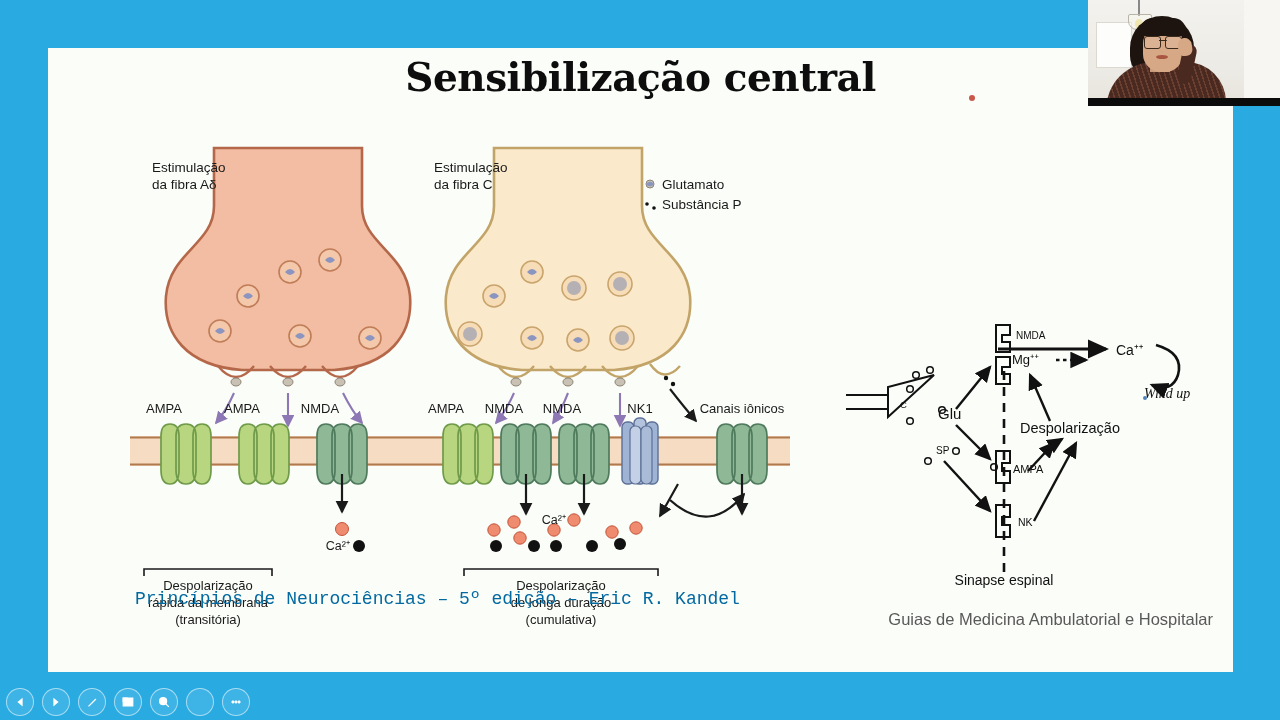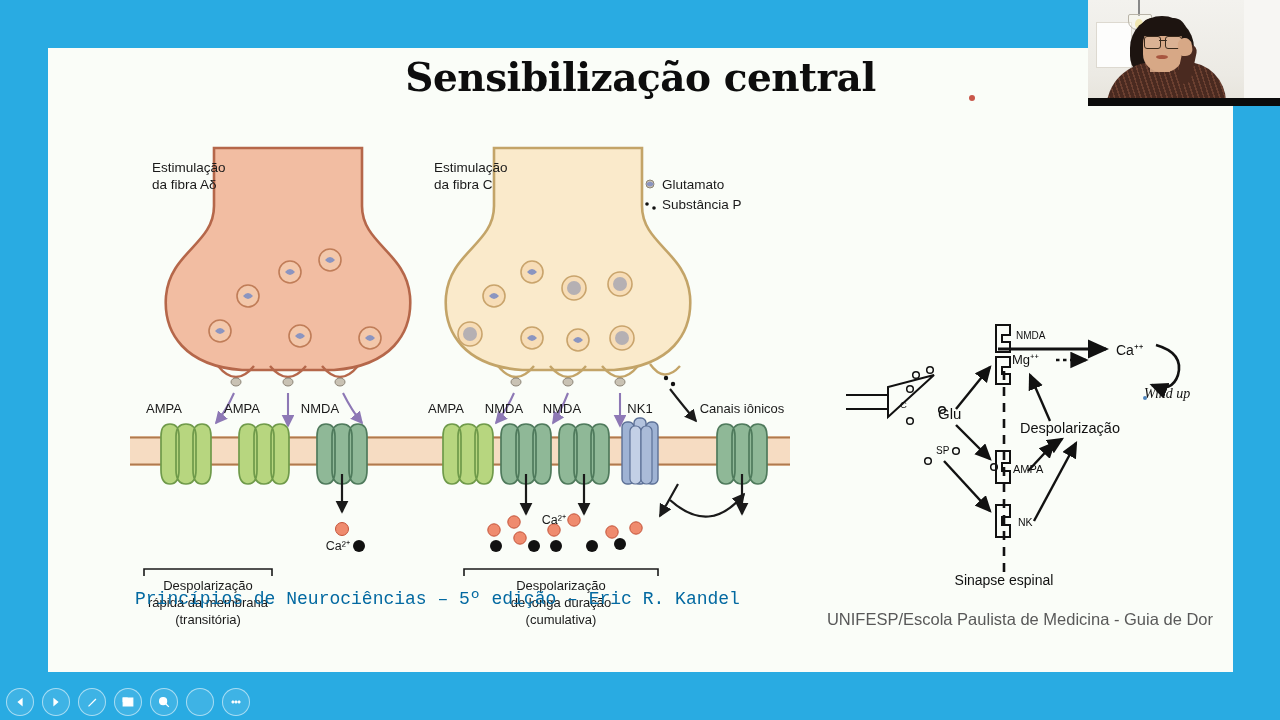--- a/index.html
+++ b/index.html
@@ -426,21 +426,21 @@
         <path d="M208,136 L224,126" stroke="#111" stroke-width="2.4" fill="none" marker-end="url(#arrK)"></path>
         <path d="M190,158 L216,130" stroke="#111" stroke-width="2.4" fill="none" marker-end="url(#arrK)"></path>
         <path d="M196,208 L238,130" stroke="#111" stroke-width="2.4" fill="none" marker-end="url(#arrK)"></path>
 
         <text x="166" y="272" text-anchor="middle" font-family="Liberation Sans, sans-serif" font-size="14" fill="#111">Sinapse espinal</text>
       </svg>
     </div>
 
     <div id="caption-left">Princípios de Neurociências – 5º edição – Eric R. Kandel</div>
     <div id="caption-right">
-      <div>UNIFESP/Escola Paulista de Medicina - Guia de Dor</div>
+      <div>Guias de Medicina Ambulatorial e Hospitalar</div>
     </div>
   </div>
 
   <div id="webcam">
     <div class="inner">
       <div class="wall"></div>
       <div class="right-wall"></div>
       <div class="frame-pic"></div>
       <div class="lamp-cord"></div>
       <div class="lamp-shade"></div>

